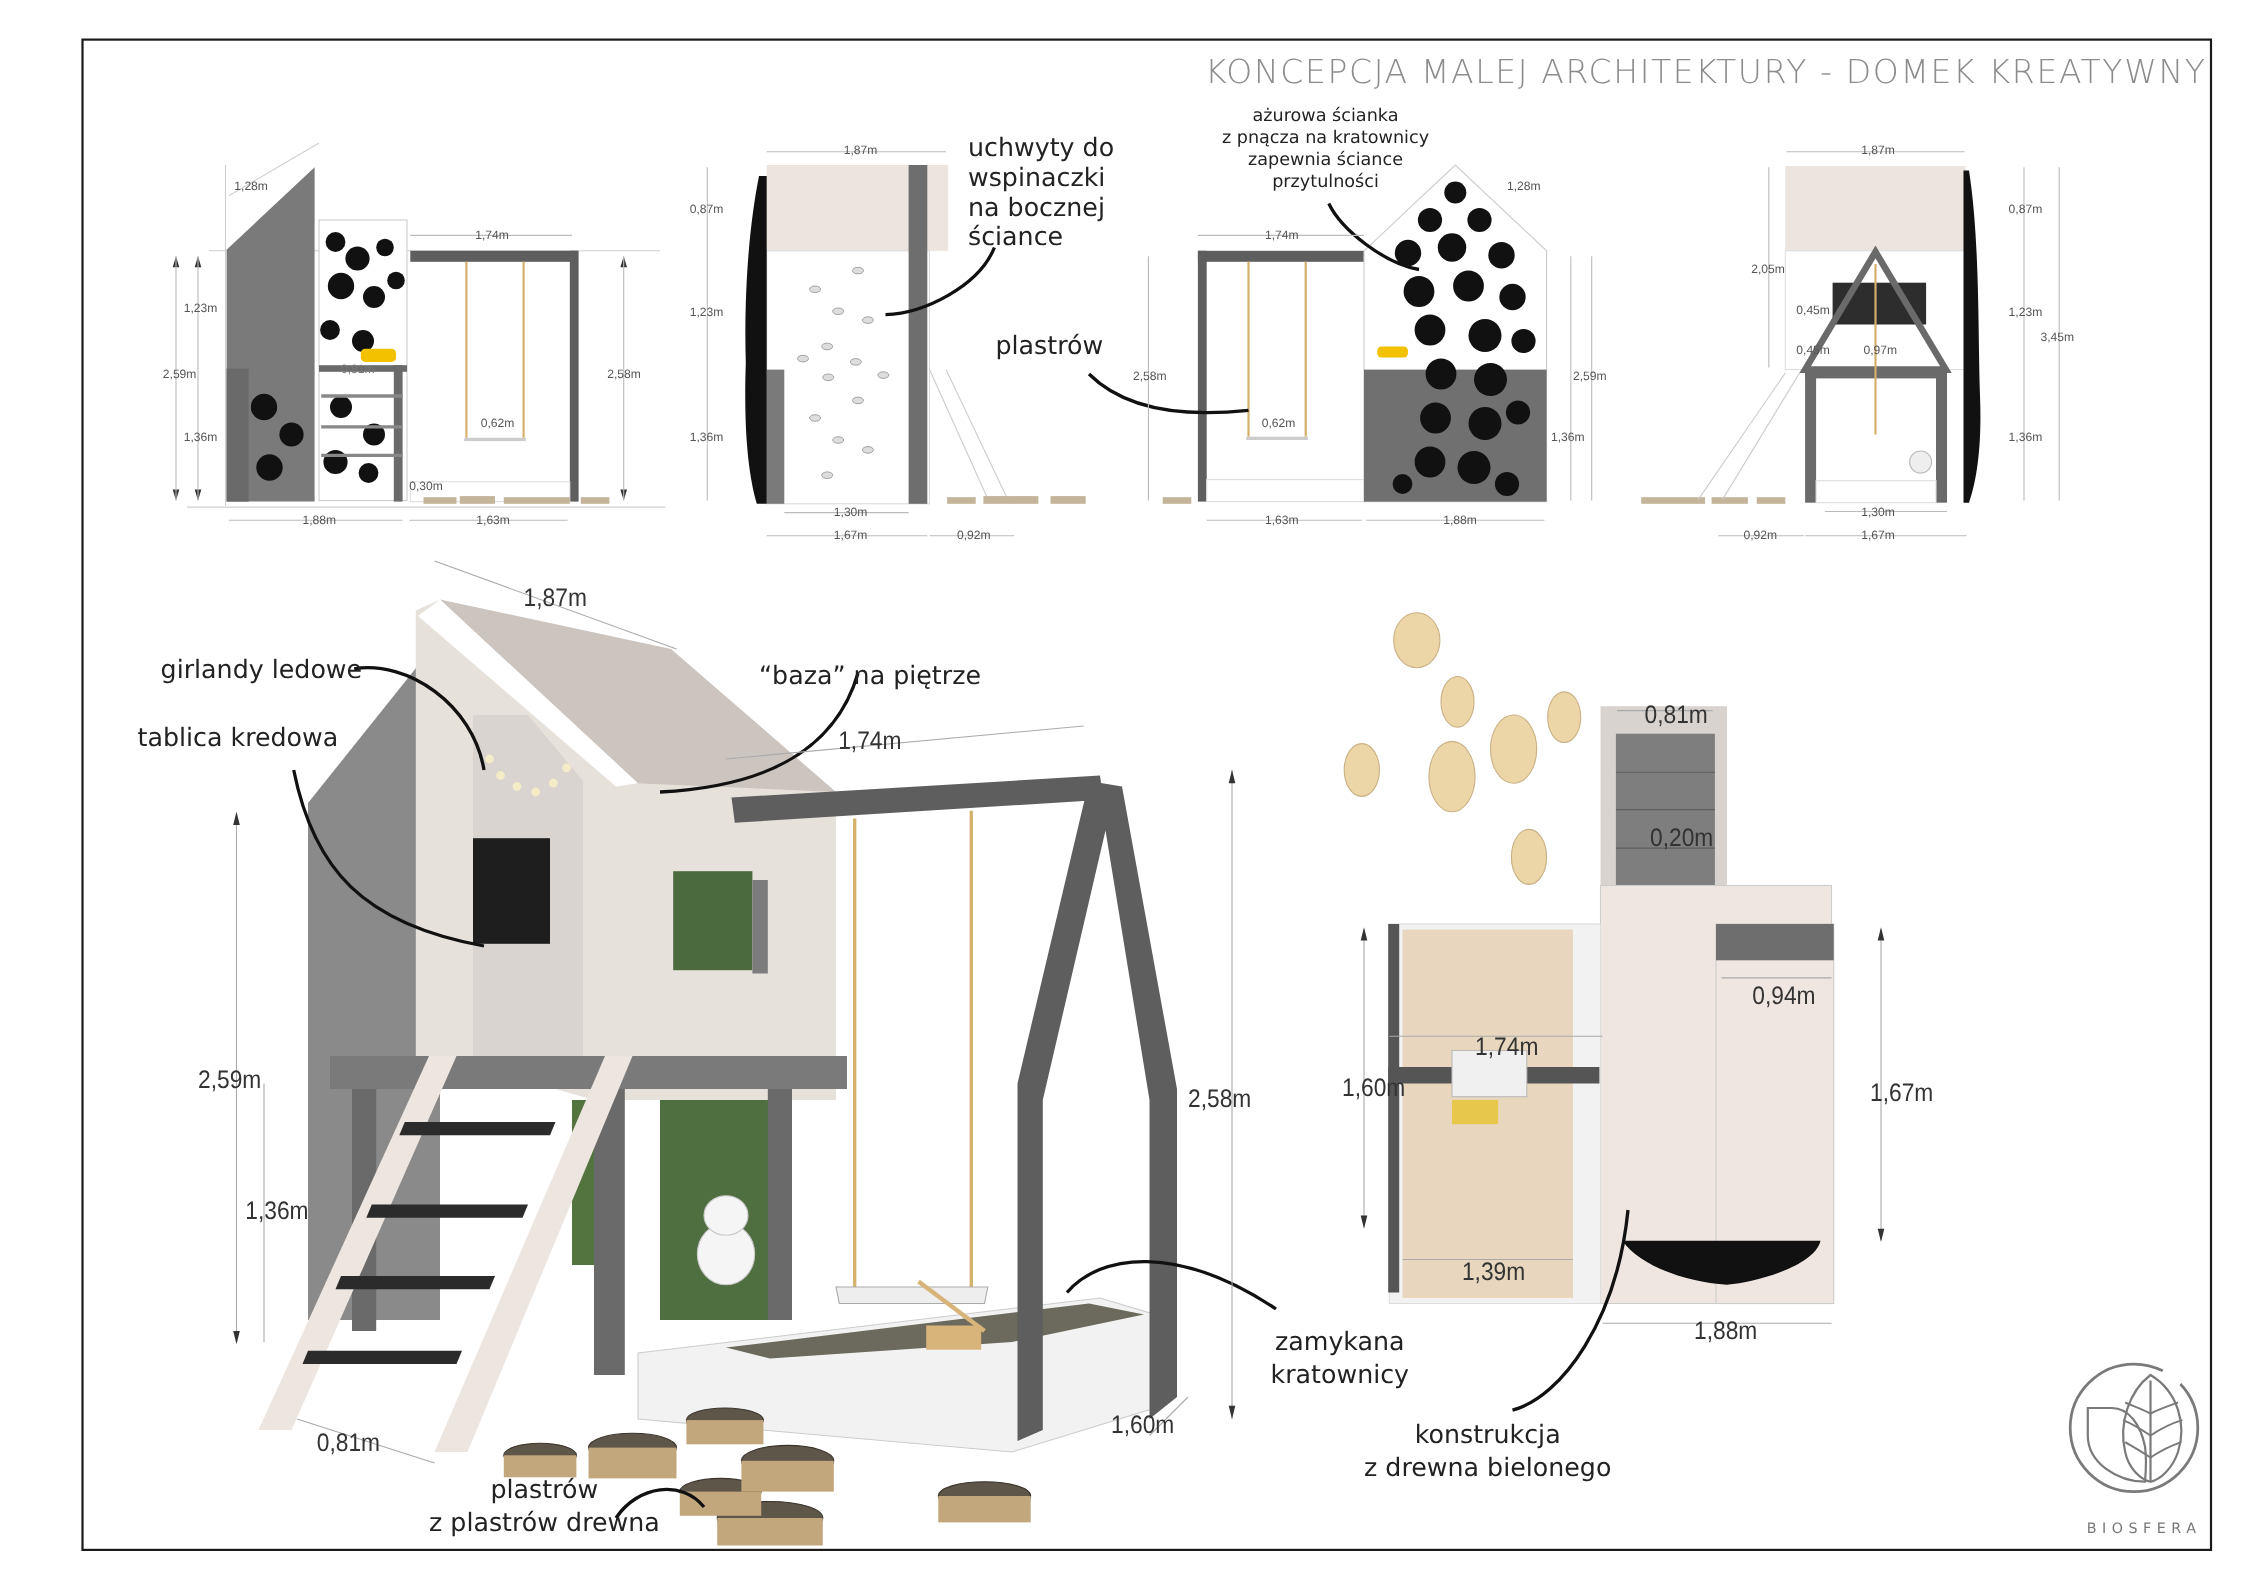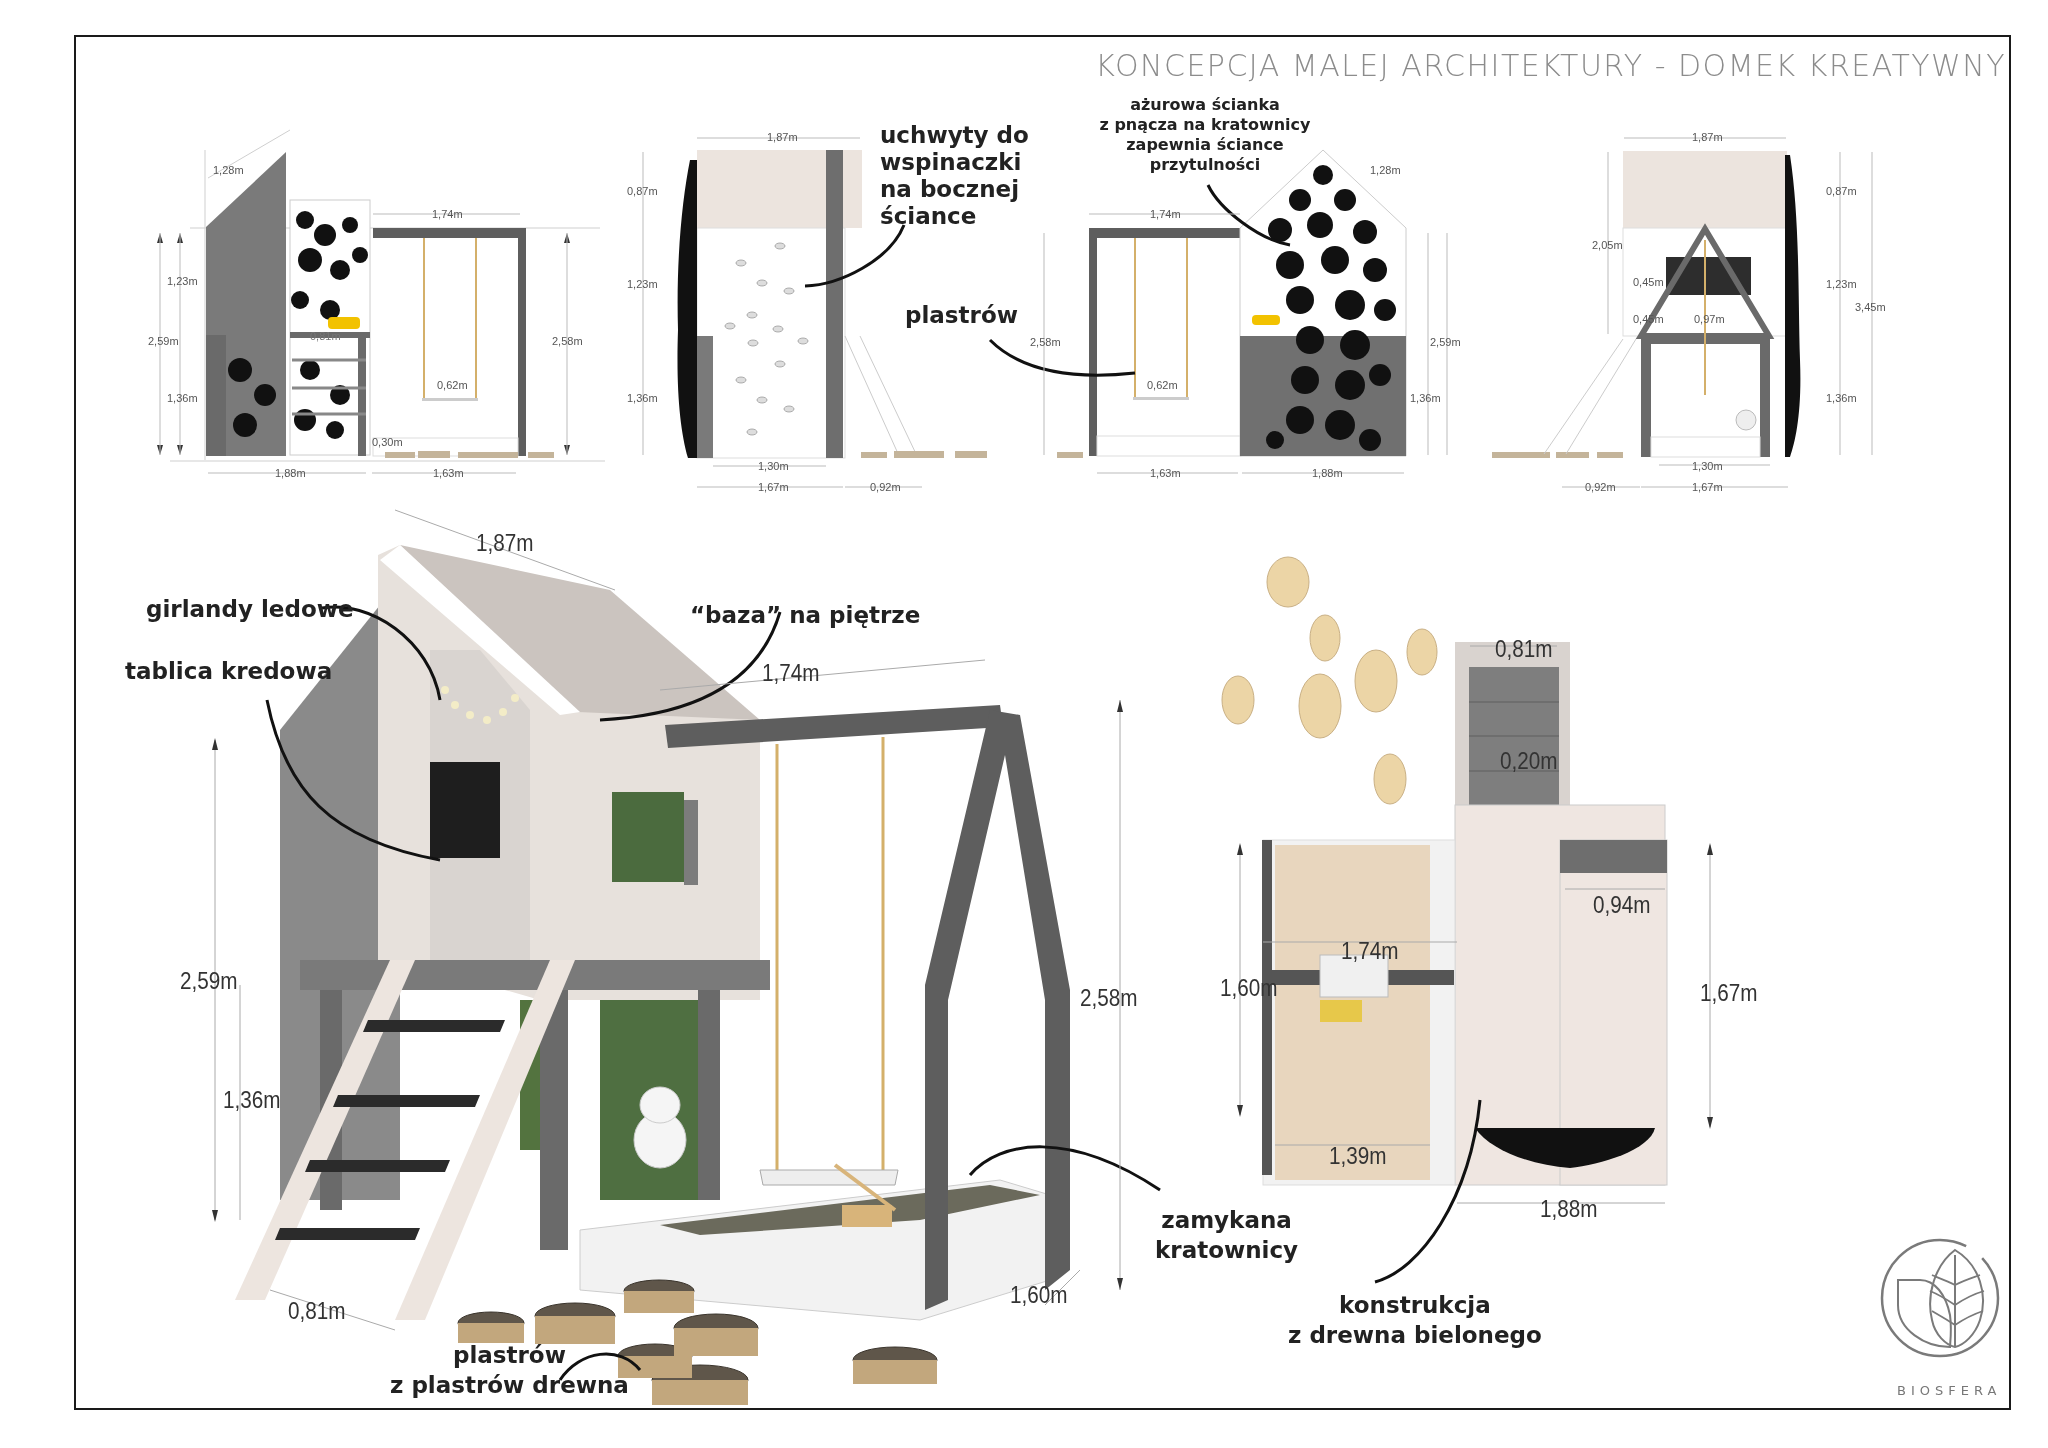--- a/index.html
+++ b/index.html
@@ -1,21 +1,21 @@
 <!DOCTYPE html>
 <html><head>
 <meta charset="utf-8">
 <style>
   html, body { margin:0; padding:0; background:#ffffff; }
   body { width:2048px; height:1448px; position:relative; overflow:hidden; font-family:"DejaVu Sans", sans-serif; color:#222; }
   .frame { position:absolute; left:74px; top:35px; width:1937px; height:1375px; border:2px solid #1a1a1a; box-sizing:border-box; }
   .title { position:absolute; right:42px; top:48px; font-size:30px; letter-spacing:1.5px; color:#8c8c8c; font-weight:300; white-space:nowrap; }
   .dim { position:absolute; font-family:"Liberation Sans", sans-serif; font-size:11px; color:#555; white-space:nowrap; }
   .dim-lg { position:absolute; font-family:"Liberation Sans", sans-serif; font-size:23px; color:#333; white-space:nowrap; transform:scaleX(0.9); transform-origin:left center; }
-  .note { position:absolute; font-family:"DejaVu Sans", sans-serif; color:#222; white-space:nowrap; font-weight:700; }
+  .note { position:absolute; font-family:"DejaVu Sans", sans-serif; color:#222; white-space:nowrap; font-weight:400; }
   .note-sm { font-size:15px; line-height:20px; text-align:center; }
   .note-md { font-size:21px; line-height:26px; }
   .note-lg { font-size:23px; line-height:30px; }
   svg { position:absolute; overflow:visible; }
   .logo-text { position:absolute; font-family:"DejaVu Sans", sans-serif; font-size:13px; letter-spacing:5px; color:#777; }
 </style>
 </head>
 <body>
 
 <div class="frame"></div>
@@ -451,21 +451,21 @@
   </svg>
   <span class="dim-lg" style="left:1495px;top:636px">0,81m</span>
   <span class="dim-lg" style="left:1500px;top:748px;color:#333">0,20m</span>
   <span class="dim-lg" style="left:1593px;top:892px">0,94m</span>
   <span class="dim-lg" style="left:1341px;top:938px">1,74m</span>
   <span class="dim-lg" style="left:1220px;top:975px">1,60m</span>
   <span class="dim-lg" style="left:1700px;top:980px">1,67m</span>
   <span class="dim-lg" style="left:1329px;top:1143px">1,39m</span>
   <span class="dim-lg" style="left:1540px;top:1196px"></span>
   <span class="dim-lg" style="left:1540px;top:1196px">1,88m</span>
-  <div class="note note-lg" style="left:1288px;top:1290px;text-align:center">
+  <div class="note note-lg" style="left:1240px;top:1290px;text-align:center">
     <div>konstrukcja</div>
     <div>z drewna bielonego</div>
   </div>
 </div>
 
 <div>
   <svg style="left:1880px;top:1235px;width:130px;height:130px" viewBox="0 0 130 130">
     <circle cx="60" cy="63" r="58" fill="none" stroke="#7a7a7a" stroke-width="2.5" stroke-dasharray="300 20"></circle>
     <path d="M18,45 L40,45 C55,45 66,60 70,80 C72,95 70,110 70,112 C45,112 18,95 18,70 Z" fill="none" stroke="#7a7a7a" stroke-width="2"></path>
     <path d="M75,15 C100,30 108,60 100,85 C95,100 84,110 75,112 C66,110 55,100 52,85 C46,60 55,30 75,15 Z" fill="none" stroke="#7a7a7a" stroke-width="2"></path>

